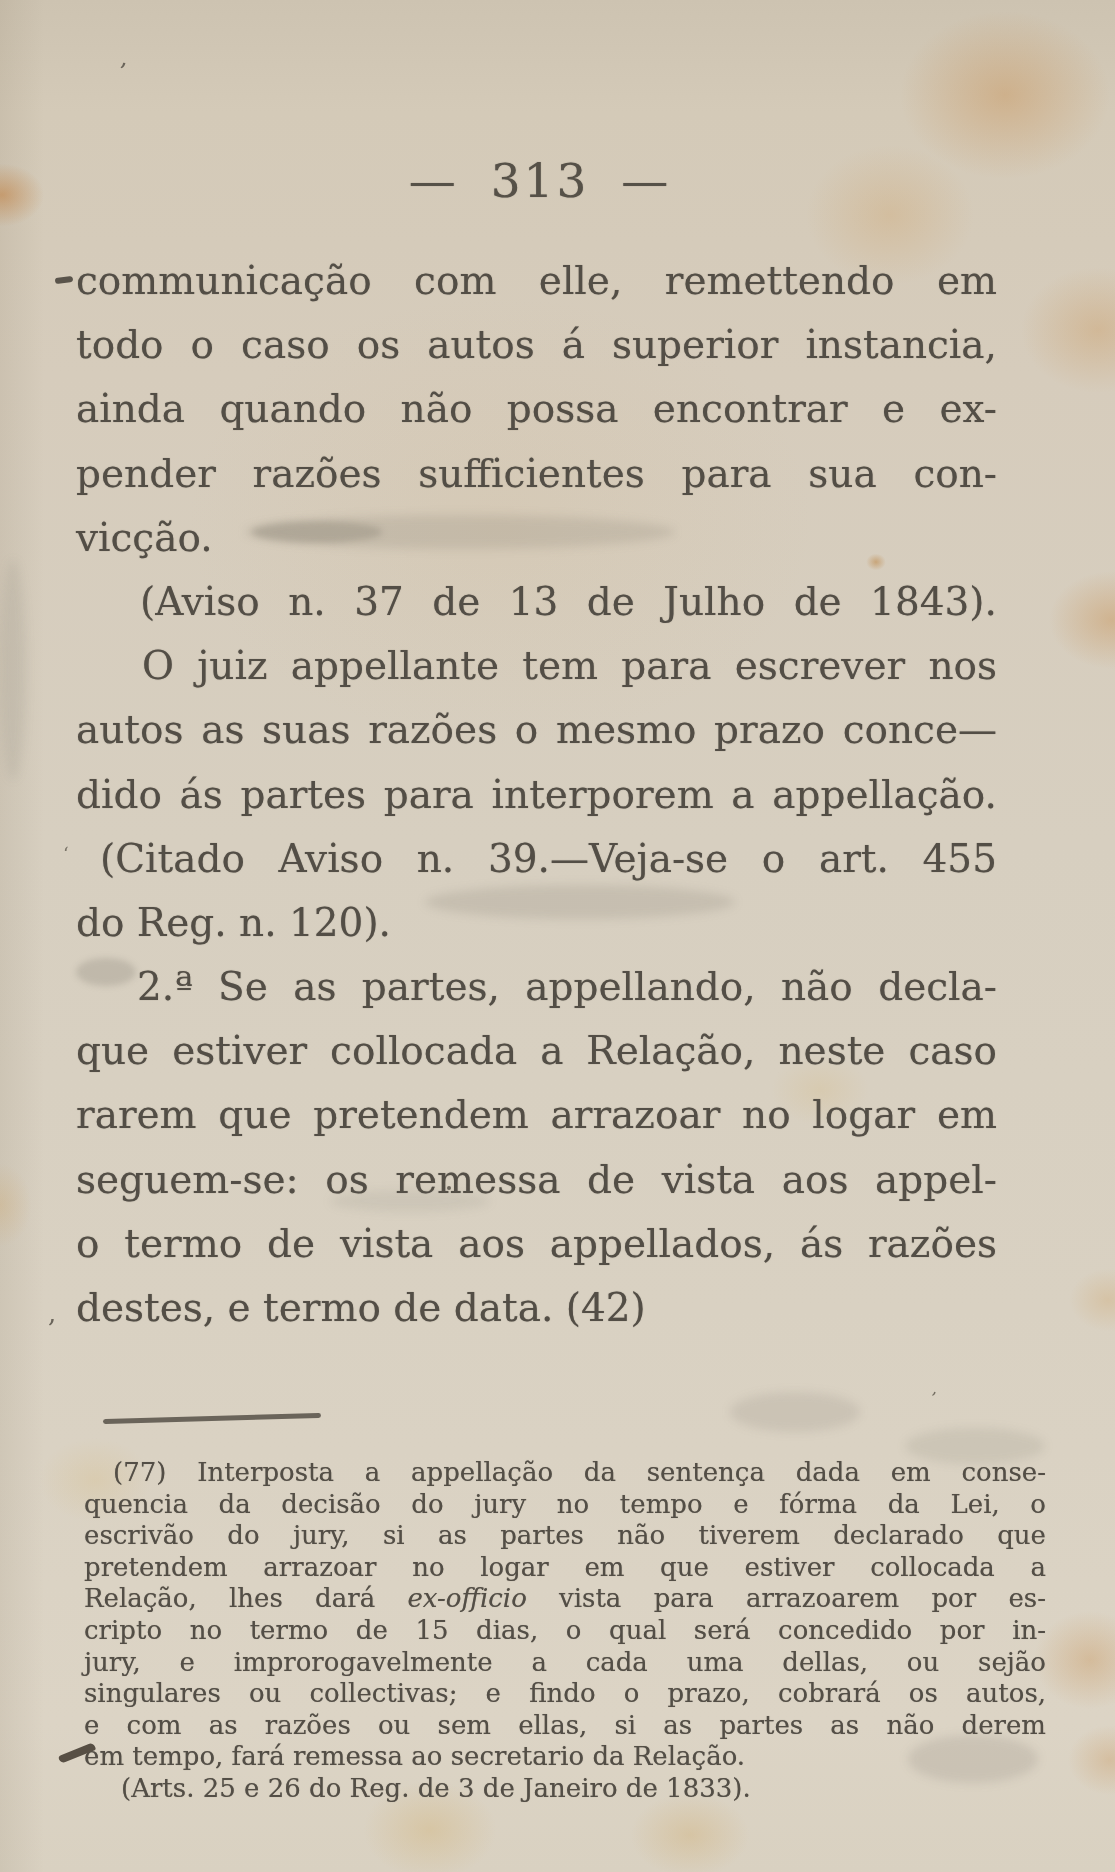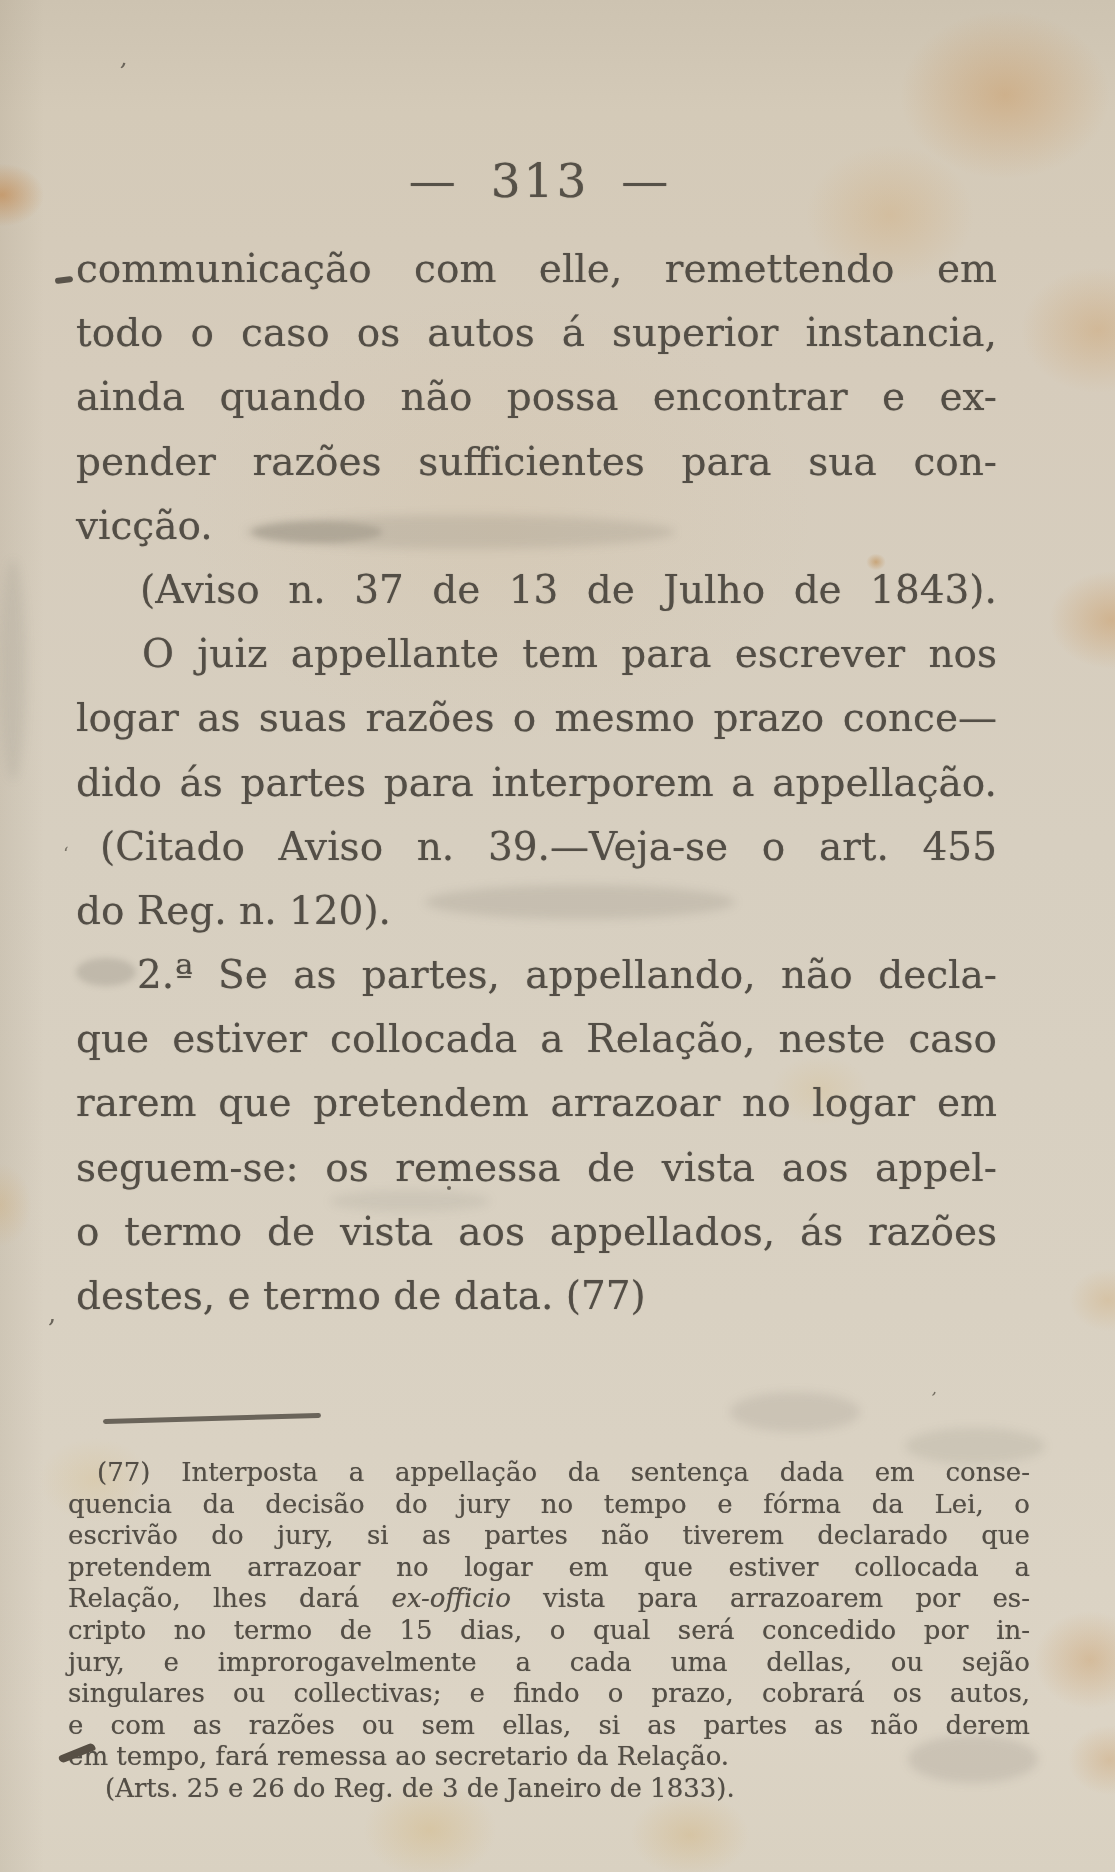--- a/index.html
+++ b/index.html
@@ -31,24 +31,24 @@
       linear-gradient(90deg, rgba(110,95,70,.10) 0%, rgba(110,95,70,0) 4%),
       linear-gradient(180deg,#cdc3b1 0%,#d4cab8 6%,#d6ccbc 20%,#d7cfc0 45%,#d9d1c2 70%,#dcd4c5 92%,#d9d1c1 100%);
     font-family:"DejaVu Serif","Liberation Serif",serif;
     color:var(--ink);
   }
   .pagenum{
     position:absolute;top:153px;left:76px;width:928px;height:56px;line-height:56px;
     text-align:center;font-size:47px;letter-spacing:3px;word-spacing:14px;
     color:#565148;text-shadow:0 0 1px rgba(83,78,70,.5);
   }
-  .body-text{position:absolute;top:237px;left:76px;width:921px;}
+  .body-text{position:absolute;top:249px;left:76px;width:921px;}
   .body-text .ln{height:64.2px;line-height:64.2px;font-size:39px;white-space:normal;
     text-shadow:0 0 1px rgba(83,78,70,.55);}
-  .footnote-text{position:absolute;top:1457px;left:68px;width:962px;}
+  .footnote-text{position:absolute;top:1457px;left:84px;width:962px;}
   .footnote-text .ln{height:31.6px;line-height:31.6px;font-size:26px;
     text-shadow:0 0 .7px rgba(83,78,70,.6);}
   .ln.just{text-align:justify;text-align-last:justify;}
   .rule{
     position:absolute;top:1416px;left:103px;width:218px;height:5px;border-radius:3px;
     background:var(--rule);transform:rotate(-1.6deg);
   }
   
   .ghost{position:absolute;background:rgba(110,104,94,.16);filter:blur(5px);border-radius:50%;}
   .g1{left:245px;top:515px;width:430px;height:34px;}
@@ -79,30 +79,30 @@
   <div class="pagenum">— 313 —</div>
 
   <div class="body-text" id="body-lines">
       <div class="ln just">communicação com elle, remettendo em</div>
       <div class="ln just">todo o caso os autos á superior instancia,</div>
       <div class="ln just">ainda quando não possa encontrar e ex-</div>
       <div class="ln just">pender razões sufficientes para sua con-</div>
       <div class="ln">vicção.</div>
       <div class="ln just" style="text-indent: 64px;">(Aviso n. 37 de 13 de Julho de 1843).</div>
       <div class="ln just" style="text-indent: 66px;">O juiz appellante tem para escrever nos</div>
-      <div class="ln just">logar as suas razões o mesmo prazo conce—</div>
+      <div class="ln just">autos as suas razões o mesmo prazo conce—</div>
       <div class="ln just">dido ás partes para interporem a appellação.</div>
       <div class="ln just" style="text-indent: 24px;">(Citado Aviso n. 39.—Veja-se o art. 455</div>
       <div class="ln">do Reg. n. 120).</div>
       <div class="ln just" style="text-indent: 61px;">2.ª Se as partes, appellando, não decla-</div>
       <div class="ln just">que estiver collocada a Relação, neste caso</div>
       <div class="ln just">rarem que pretendem arrazoar no logar em</div>
       <div class="ln just">seguem-se: os remessa de vista aos appel-</div>
       <div class="ln just">o termo de vista aos appellados, ás razões</div>
-      <div class="ln">destes, e termo de data. (77)</div>
+      <div class="ln">destes, e termo de data. (42)</div>
     </div>
 
   <div class="rule"></div>
 
   <div class="footnote-text" id="footnote-lines">
       <div class="ln just" style="text-indent: 29px;">(77) Interposta a appellação da sentença dada em conse-</div>
       <div class="ln just">quencia da decisão do jury no tempo e fórma da Lei, o</div>
       <div class="ln just">escrivão do jury, si as partes não tiverem declarado que</div>
       <div class="ln just">pretendem arrazoar no logar em que estiver collocada a</div>
       <div class="ln just">Relação, lhes dará <i>ex-officio</i> vista para arrazoarem por es-</div>

